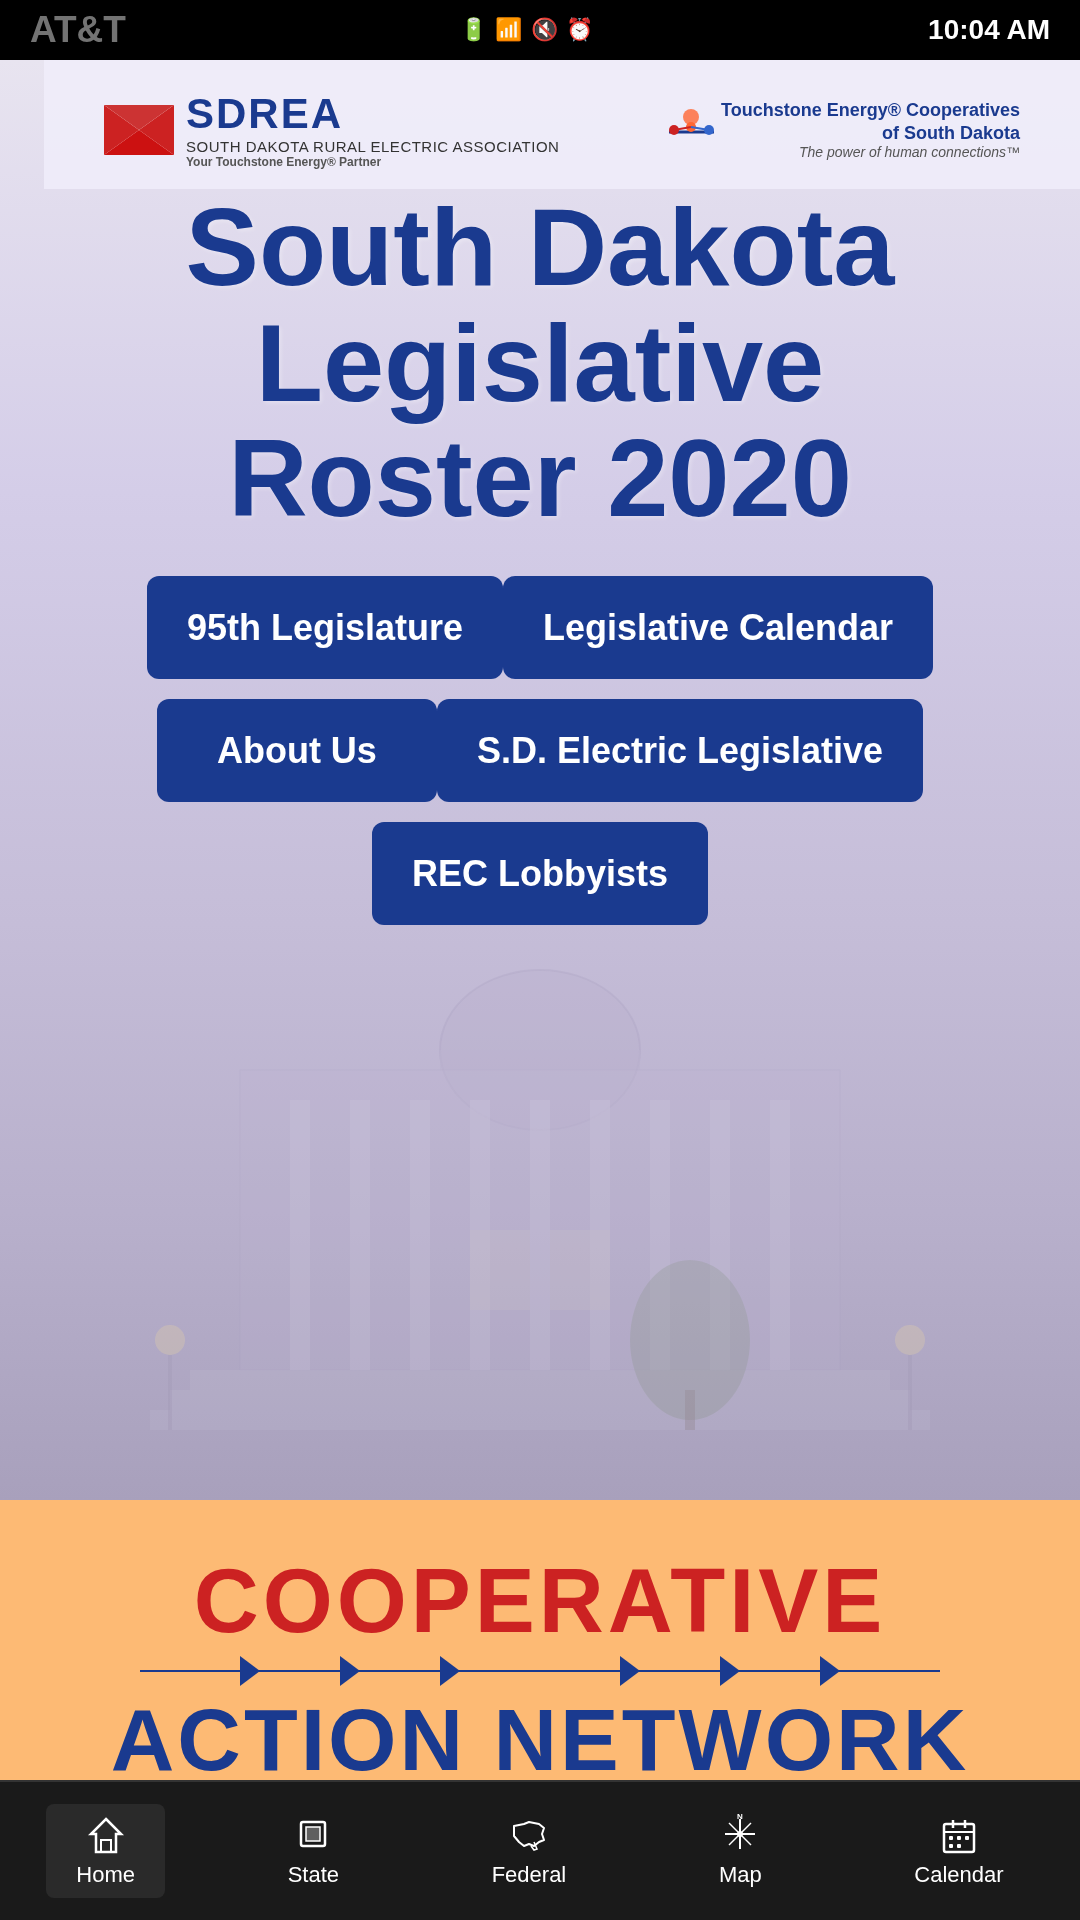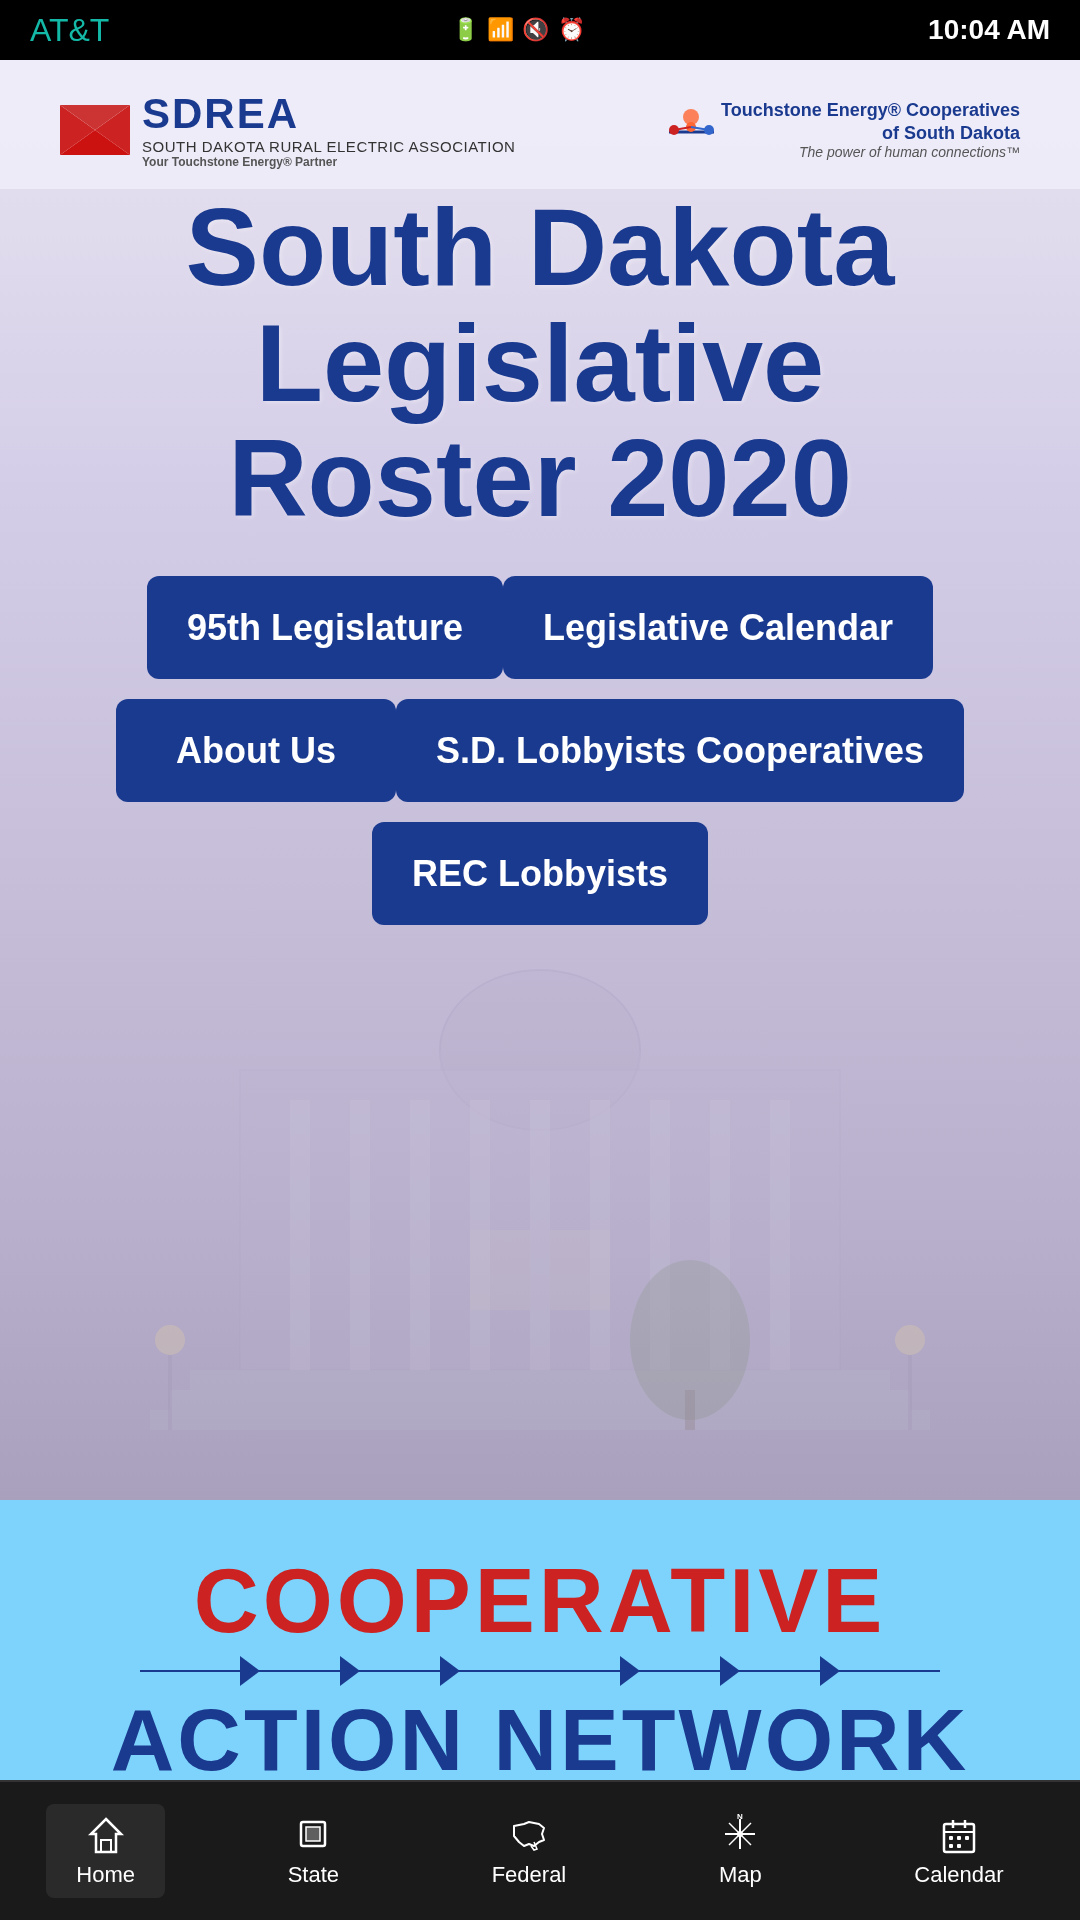--- a/index.html
+++ b/index.html
@@ -21,23 +21,23 @@
       background: #000;
       display: flex;
       align-items: center;
       justify-content: space-between;
       padding: 0 30px;
       z-index: 100;
       position: relative;
     }
 
     #carrier {
-      color: #14b8a6;
-      font-size: 32px;
-      font-weight: normal;
+      color: #737373;
+      font-size: 37px;
+      font-weight: bold;
     }
 
     #status-icons {
       display: flex;
       align-items: center;
       gap: 8px;
     }
 
     .status-icon {
       color: #fff;
@@ -70,20 +70,21 @@
 
     
     #logo-bar {
       position: relative;
       z-index: 10;
       display: flex;
       justify-content: space-between;
       align-items: center;
       padding: 30px 60px 20px 60px;
       background: rgba(240,237,250,0.85);
+      margin-left: 44px;
     }
 
     #sdrea-logo {
       display: flex;
       align-items: center;
       gap: 12px;
     }
 
     #sdrea-flag {
       width: 70px;
@@ -198,21 +199,21 @@
       cursor: pointer;
       text-align: center;
       min-width: 280px;
       line-height: 1.2;
     }
 
     
     #can-banner {
       width: 100%;
       height: 340px;
-      background: #7dd3fc;
+      background: #fdba74;
       display: flex;
       flex-direction: column;
       align-items: center;
       justify-content: center;
       padding: 20px;
       position: relative;
       overflow: hidden;
     }
 
     #can-cooperative {
@@ -386,21 +387,21 @@
       </div>
     </div>
 
     <div id="buttons-section">
       <div id="buttons-row-1">
         <button class="nav-button">95th Legislature</button>
         <button class="nav-button">Legislative Calendar</button>
       </div>
       <div id="buttons-row-2">
         <button class="nav-button">About Us</button>
-        <button class="nav-button">S.D. Lobbyists Cooperatives</button>
+        <button class="nav-button">S.D. Electric Legislative</button>
       </div>
       <div id="buttons-row-3">
         <button class="nav-button">REC Lobbyists</button>
       </div>
     </div>
 
   </div>
 
   <div id="can-banner">
     <div id="can-cooperative">COOPERATIVE</div>

